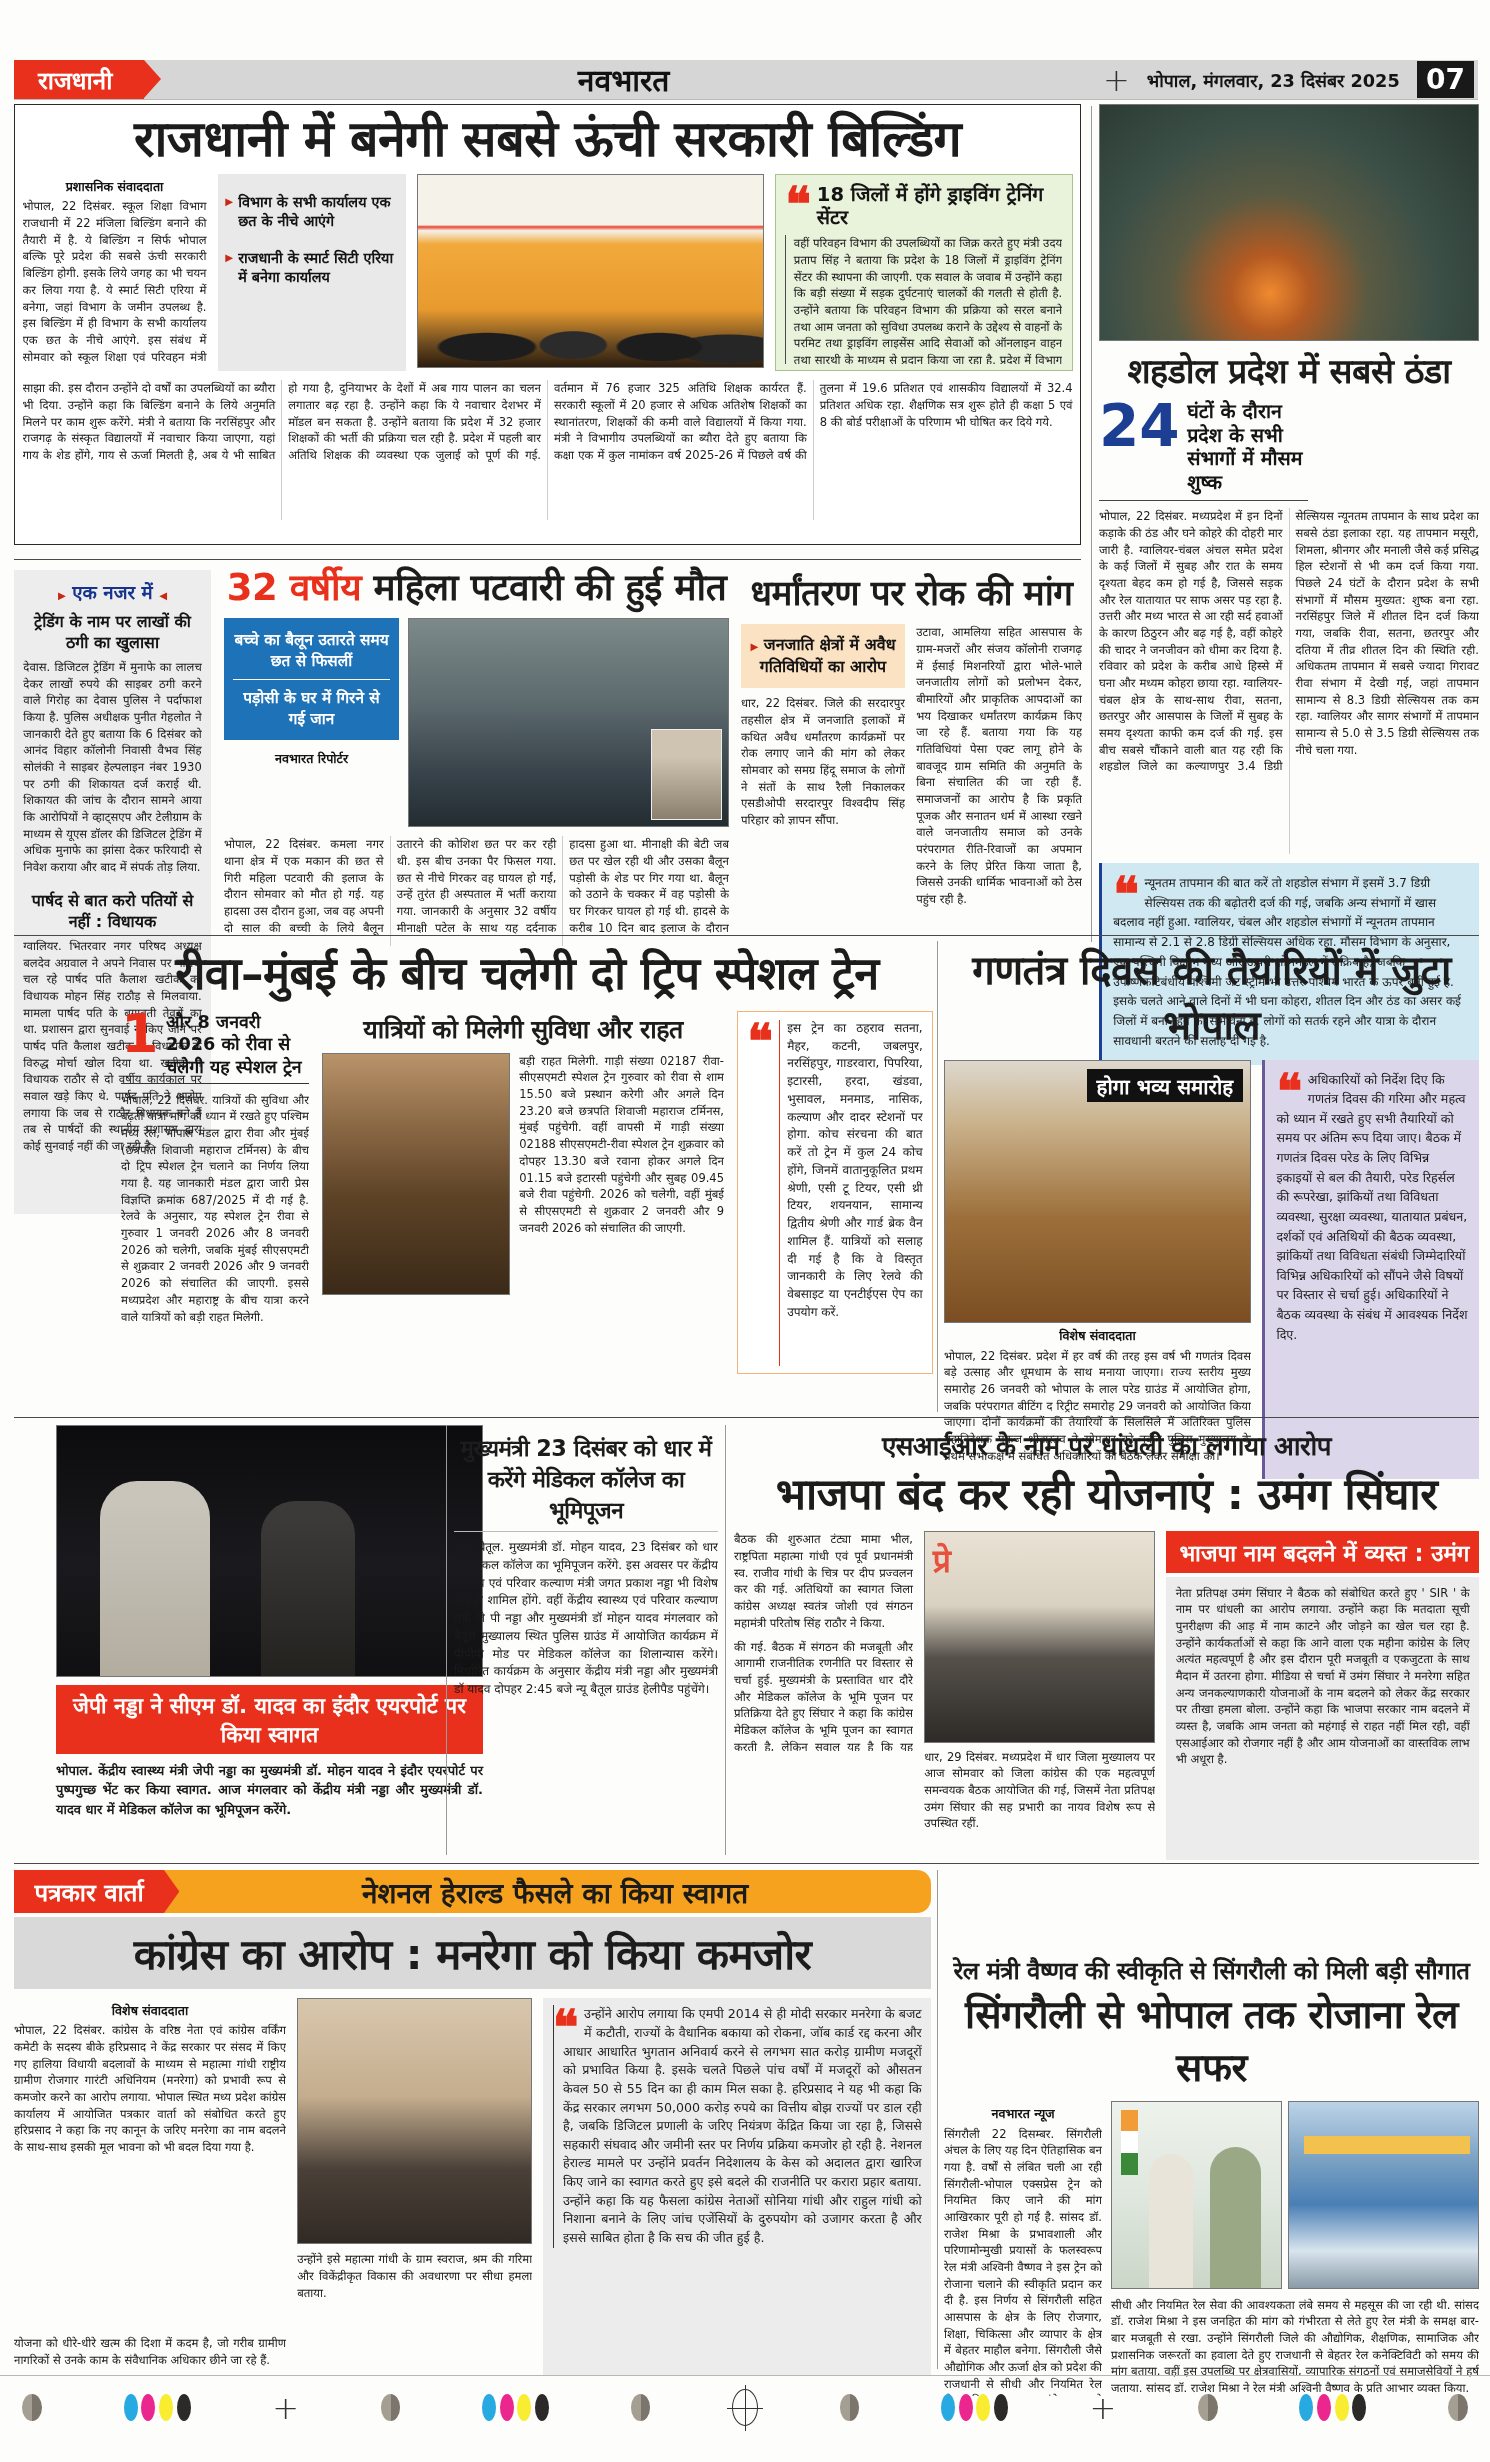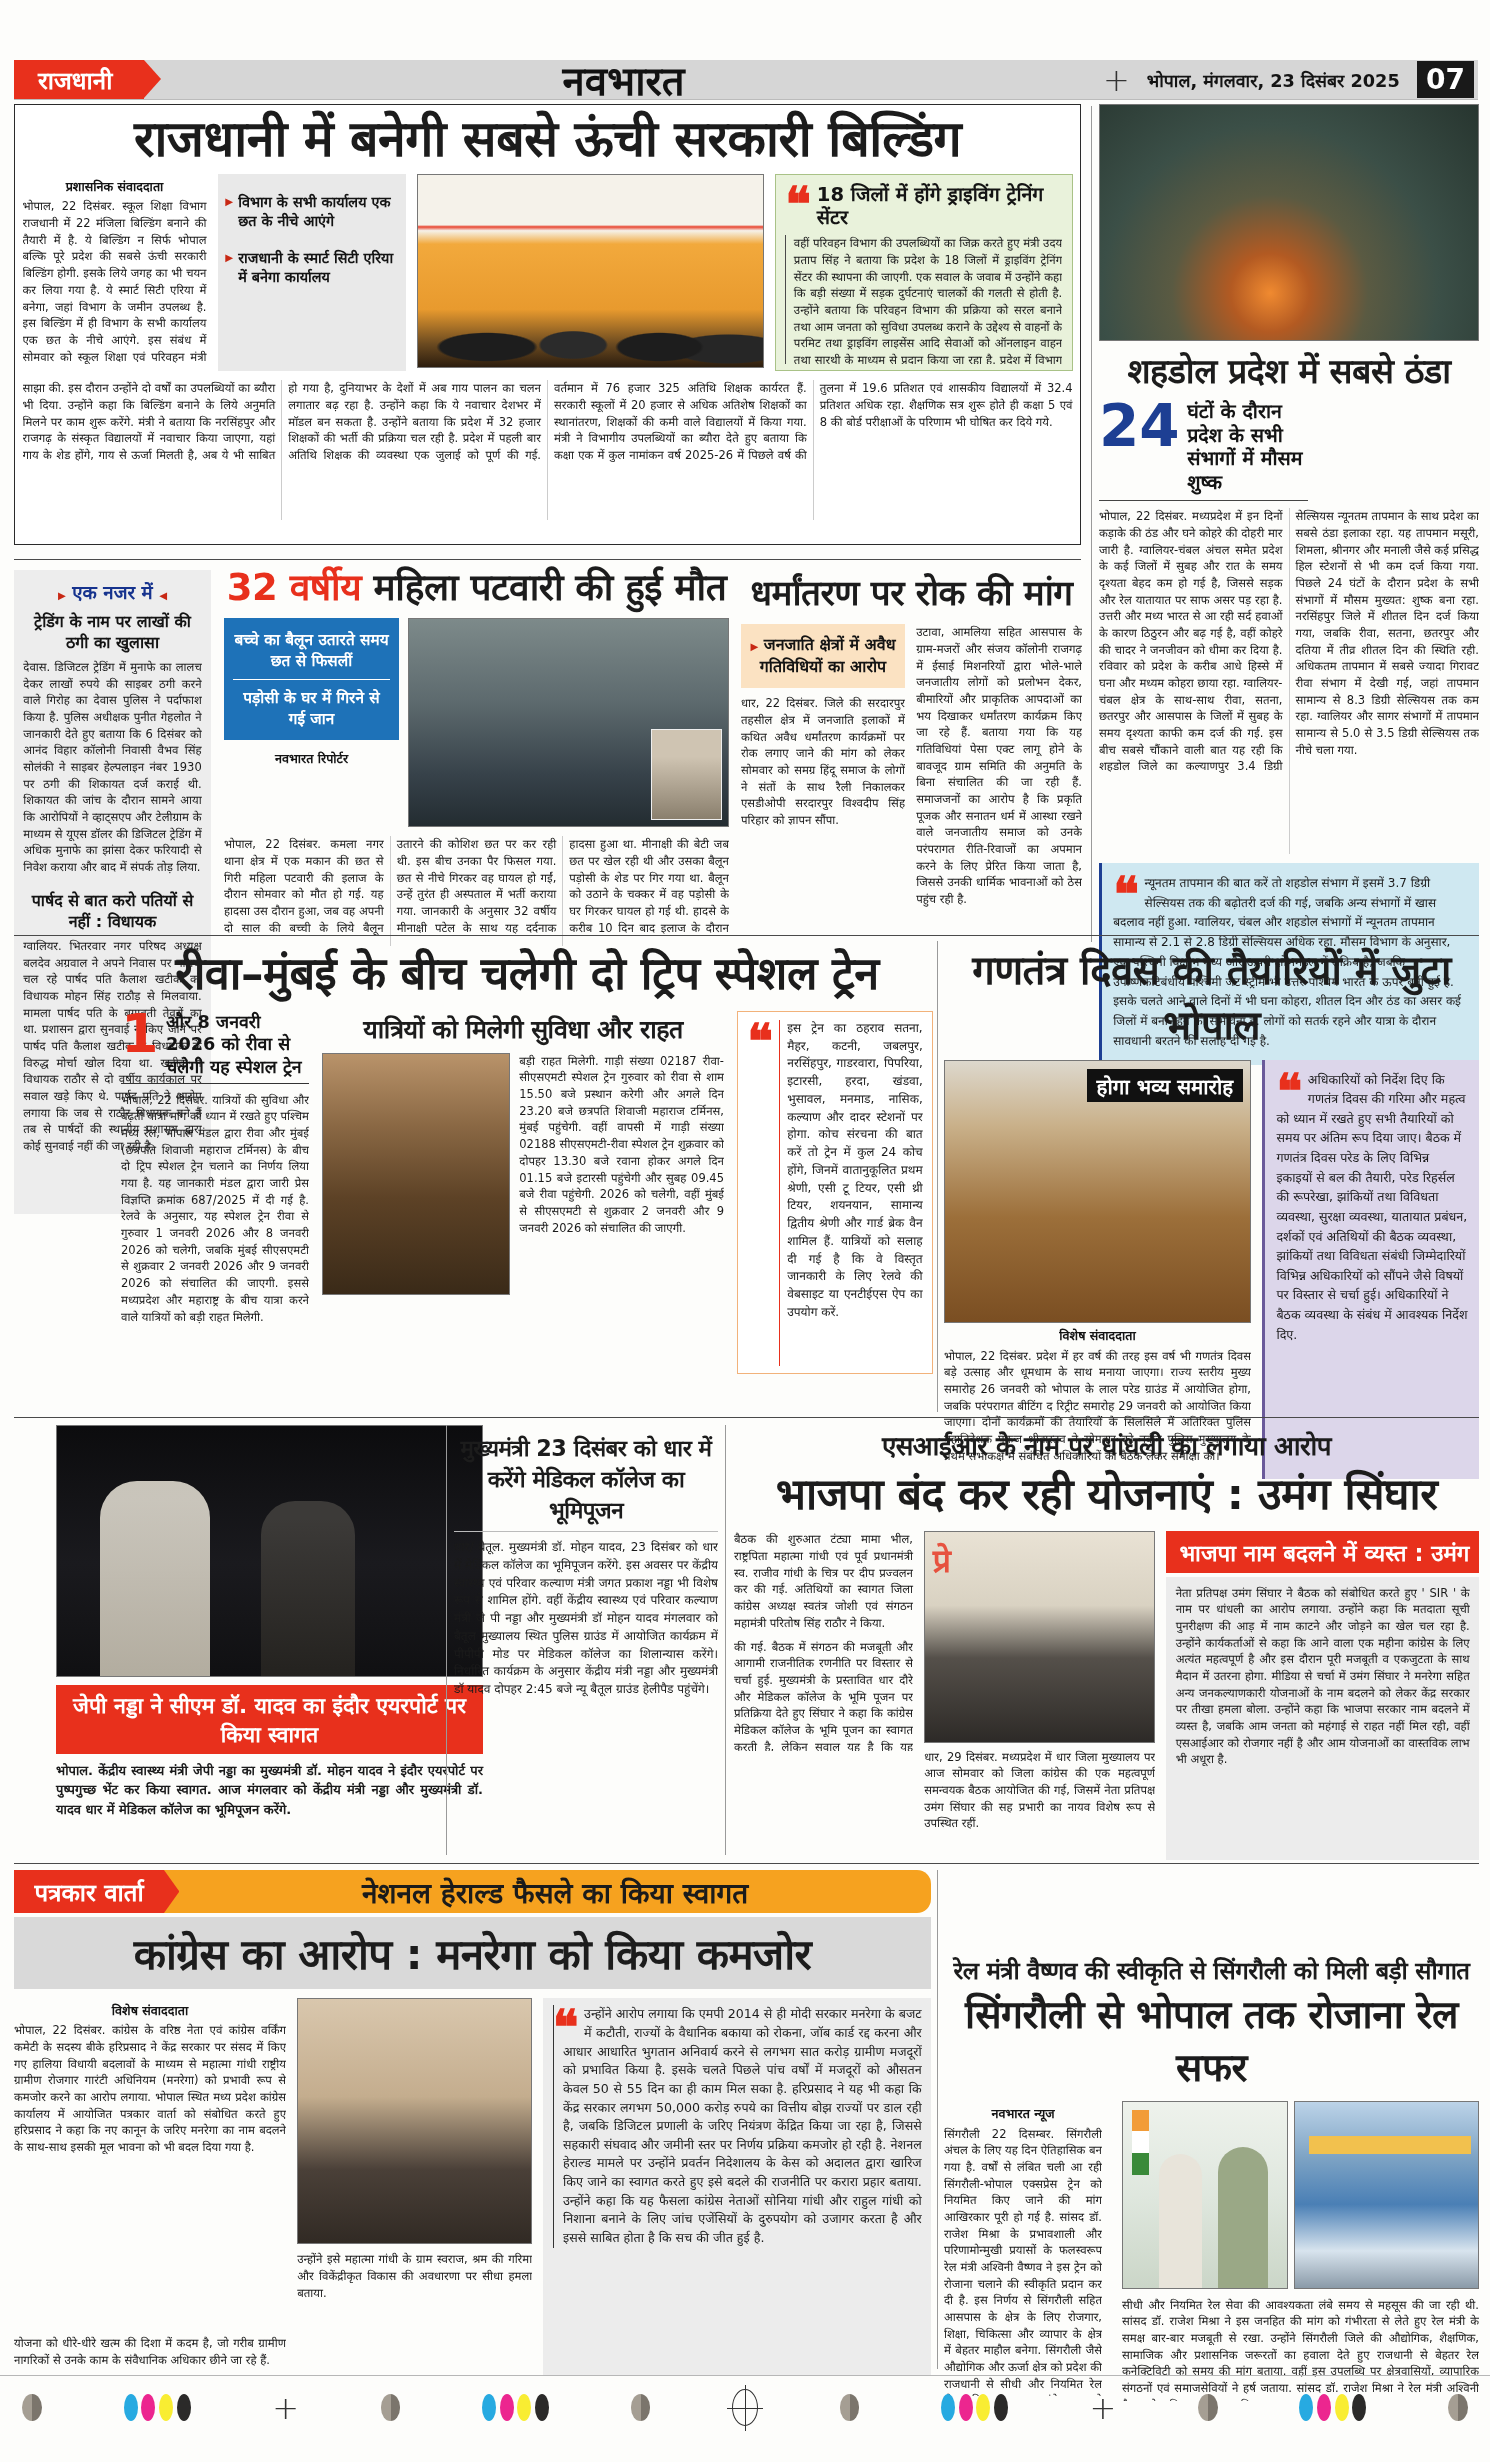--- a/index.html
+++ b/index.html
@@ -11,21 +11,21 @@
   .hl{font-weight:800;color:#1c1c1c;letter-spacing:-0.5px;}
   .center{text-align:center;}
   .byline{font-weight:700;font-size:12.6px;text-align:center;margin:3.7px 0;}
   .photo{background:#888;position:relative;overflow:hidden;border:0.9px solid #777;}
   .hrule{border-top:1.4px solid #4a4a4a;height:0;}
   .vrule{border-left:0.9px solid #9a9a9a;width:0;}
   
   .mast{display:flex;align-items:stretch;background:#d6d6d6;border-bottom:0.9px solid #bbb;}
   .mast-tab{background:#e8301c;color:#fff;font-weight:800;font-size:24px;display:flex;align-items:center;padding:0 32px 0 24px;position:relative;}
   .mast-tab:after{content:"";position:absolute;right:-17px;top:0;border-top:19.6px solid transparent;border-bottom:19.6px solid transparent;border-left:17px solid #e8301c;}
-  .mast-title{flex:1;display:flex;align-items:center;justify-content:center;font-weight:800;font-size:40px;color:#111;}
+  .mast-title{flex:1;display:flex;align-items:center;justify-content:center;font-weight:800;font-size:30px;color:#111;}
   .mast-right{display:flex;align-items:center;gap:17px;padding-right:3.7px;}
   .mast-date{font-weight:700;font-size:17.7px;}
   .pageno{background:#191919;color:#fff;font-weight:800;font-size:28px;padding:1.9px 9.3px;}
   .cross{font-size:32px;font-weight:300;color:#333;line-height:1;}
   
   .greenbox{background:#e9f2db;border:0.9px solid #a9c287;padding:7.5px 9.3px;}
   .bulletbox{background:#e9e9e9;padding:9.3px 7.5px;}
   .bullet-item{font-weight:700;font-size:14.4px;line-height:1.35;margin:9.3px 0 17px;position:relative;padding-left:13px;}
   .tri{color:#c82814;font-size:10.2px;position:absolute;left:0;top:2.8px;}
   .bluebox{background:#1e72b8;color:#fff;font-weight:800;text-align:center;padding:11.2px 9.3px;}
@@ -255,21 +255,21 @@
         <span class="bd j" style="display:block;border-left:1.9px solid #333;padding-left:9.3px;font-size:12.6px;">उन्होंने आरोप लगाया कि एमपी 2014 से ही मोदी सरकार मनरेगा के बजट में कटौती, राज्यों के वैधानिक बकाया को रोकना, जॉब कार्ड रद्द करना और आधार आधारित भुगतान अनिवार्य करने से लगभग सात करोड़ ग्रामीण मजदूरों को प्रभावित किया है. इसके चलते पिछले पांच वर्षों में मजदूरों को औसतन केवल 50 से 55 दिन का ही काम मिल सका है. हरिप्रसाद ने यह भी कहा कि केंद्र सरकार लगभग 50,000 करोड़ रुपये का वित्तीय बोझ राज्यों पर डाल रही है, जबकि डिजिटल प्रणाली के जरिए नियंत्रण केंद्रित किया जा रहा है, जिससे सहकारी संघवाद और जमीनी स्तर पर निर्णय प्रक्रिया कमजोर हो रही है. नेशनल हेराल्ड मामले पर उन्होंने प्रवर्तन निदेशालय के केस को अदालत द्वारा खारिज किए जाने का स्वागत करते हुए इसे बदले की राजनीति पर करारा प्रहार बताया. उन्होंने कहा कि यह फैसला कांग्रेस नेताओं सोनिया गांधी और राहुल गांधी को निशाना बनाने के लिए जांच एजेंसियों के दुरुपयोग को उजागर करता है और इससे साबित होता है कि सच की जीत हुई है.</span>
       </div>
     </div>
   </div>
 
   <div class="abs vrule" style="left:937px;top:1870px;height:499px;"></div>
 
   <div class="abs" style="left:944px;top:1951px;width:535px;height:419px;">
     <div class="hl center" style="font-size:24px;font-weight:700;margin-top:1.9px;">रेल मंत्री वैष्णव की स्वीकृति से सिंगरौली को मिली बड़ी सौगात</div>
     <div class="hl center" style="font-size:39px;">सिंगरौली से भोपाल तक रोजाना रेल सफर</div>
-    <div style="display:flex;gap:20px;margin-top:9.3px;">
+    <div style="display:flex;gap:9px;margin-top:9.3px;">
       <div style="width:158px;flex:none;">
         <div class="byline">नवभारत न्यूज</div>
         <div class="bd-sm j clip" style="height:270px;">सिंगरौली 22 दिसम्बर. सिंगरौली अंचल के लिए यह दिन ऐतिहासिक बन गया है. वर्षों से लंबित चली आ रही सिंगरौली-भोपाल एक्सप्रेस ट्रेन को नियमित किए जाने की मांग आखिरकार पूरी हो गई है. सांसद डॉ. राजेश मिश्रा के प्रभावशाली और परिणामोन्मुखी प्रयासों के फलस्वरूप रेल मंत्री अश्विनी वैष्णव ने इस ट्रेन को रोजाना चलाने की स्वीकृति प्रदान कर दी है. इस निर्णय से सिंगरौली सहित आसपास के क्षेत्र के लिए रोजगार, शिक्षा, चिकित्सा और व्यापार के क्षेत्र में बेहतर माहौल बनेगा. सिंगरौली जैसे औद्योगिक और ऊर्जा क्षेत्र को प्रदेश की राजधानी से सीधी और नियमित रेल सेवा की आवश्यकता लंबे समय से महसूस की जा रही थी.</div>
       </div>
       <div style="flex:1;">
         <div style="display:flex;gap:5.6px;">
           <div class="photo" style="width:46%;height:186px;background:linear-gradient(180deg,#eef2ec 0%,#dfe7de 50%,#cbd6c8 100%);">
             <div style="position:absolute;top:7.5px;left:9.3px;width:17px;height:65px;background:linear-gradient(180deg,#f29c38 33%,#fff 33%,#fff 66%,#3a8a3a 66%);"></div>
             <div style="position:absolute;bottom:0;left:22%;width:26%;height:72%;background:#e8e4da;border-radius:28px 28px 0 0;"></div>
             <div style="position:absolute;bottom:0;right:12%;width:30%;height:76%;background:#9aa886;border-radius:28px 28px 0 0;"></div>

